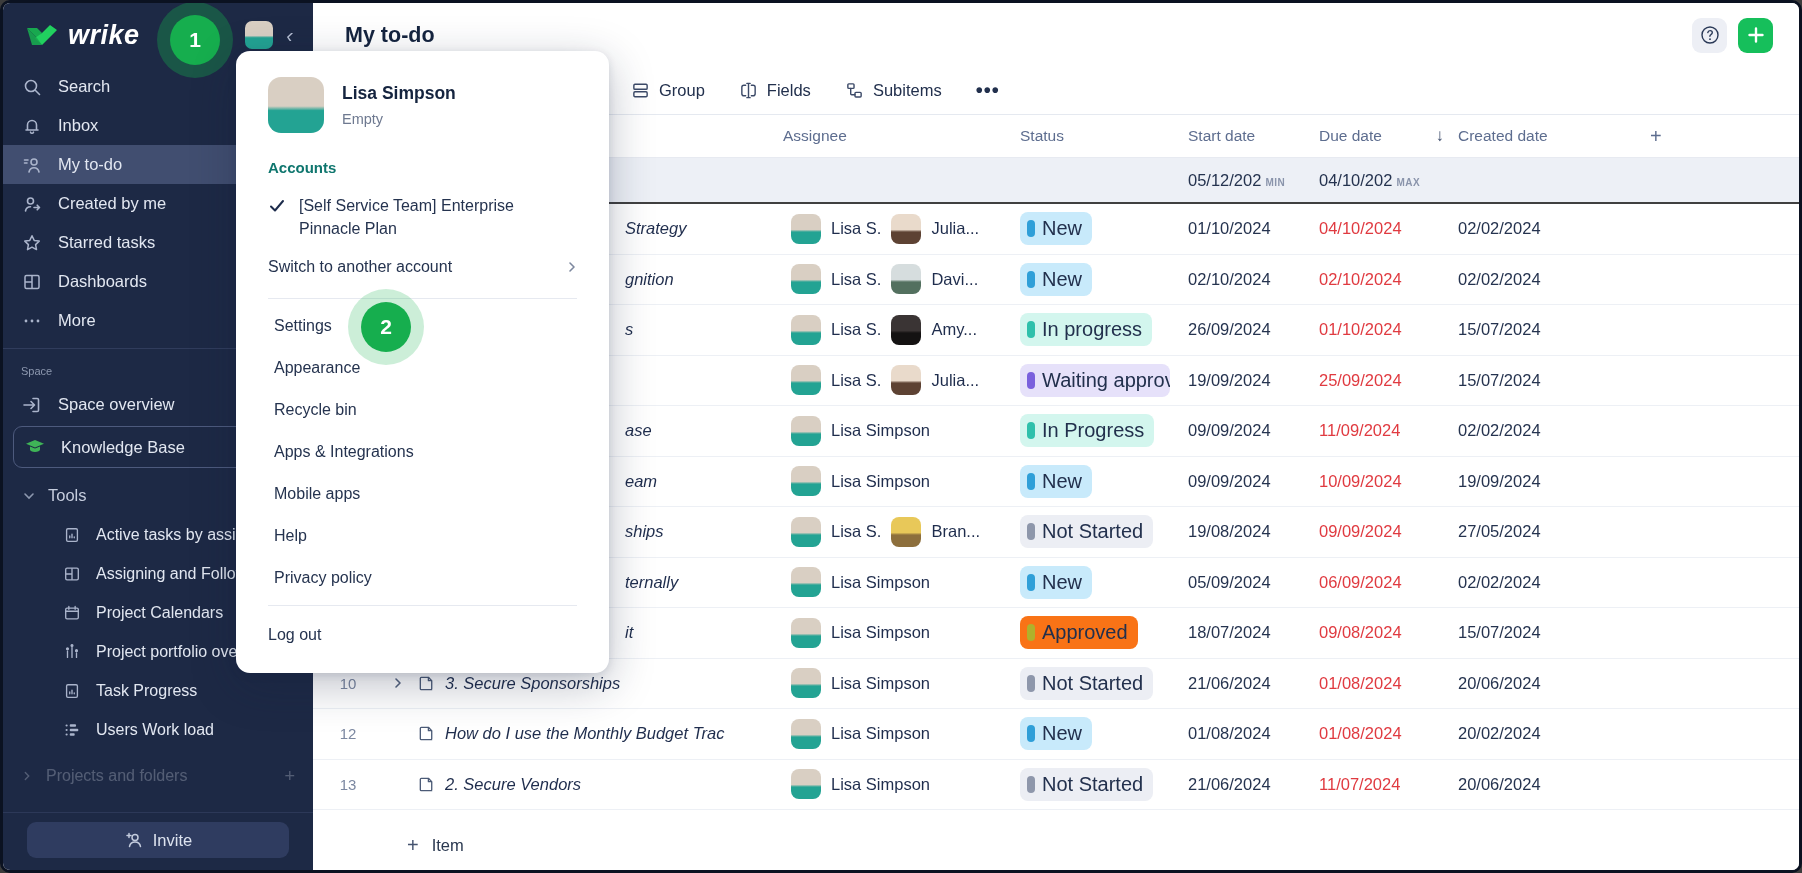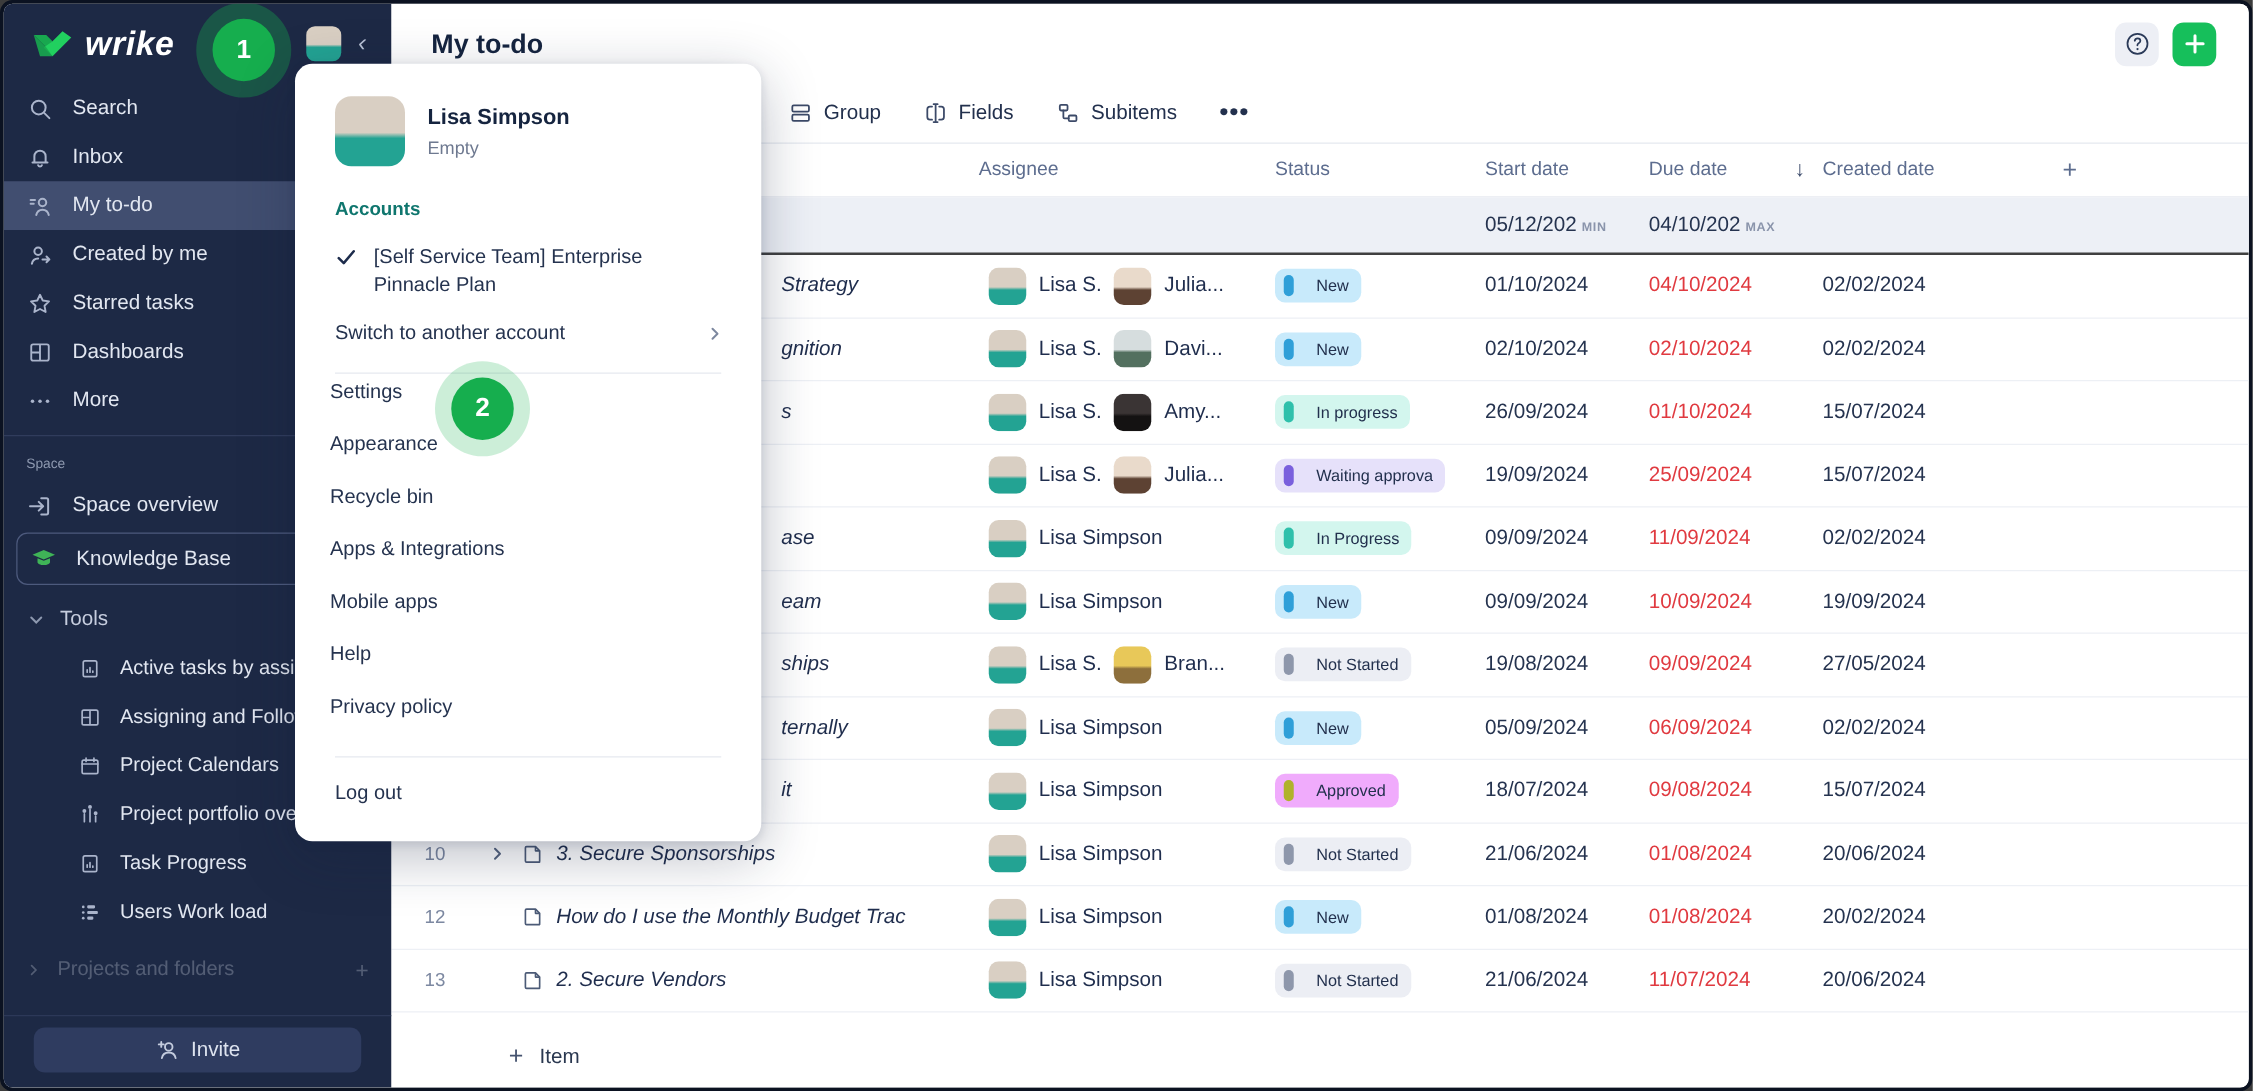--- a/index.html
+++ b/index.html
@@ -70,21 +70,21 @@
     height:50.5px; display:grid; grid-template-columns:70px 30px 32px 338px 237px 168px 131px 139px 182px 1fr;
     align-items:center; border-bottom:1px solid #edf0f5; font-size:16.5px; color:#1f2d4d;
   }
   .cell-num { text-align:center; color:#7c88a1; font-size:15px; }
   .cell-chev { color:#55647f; display:flex; justify-content:center; }
   .cell-icon { color:#4c5b77; display:flex; justify-content:flex-start; padding-left:4px; }
   .cell-name { white-space:nowrap; overflow:hidden; padding-right:8px;font-style:italic; }
   .cell-name.occluded { padding-left:180px; }
   .cell-assignee { display:flex; align-items:center; gap:10px; padding-left:8px; overflow:hidden; white-space:nowrap; }
   .avatar { width:30px; height:30px; border-radius:8px; flex-shrink:0; }
-  .chip { display:inline-flex; align-items:center; gap:18px; border-radius:8px; padding:5px 10px 5px 7px; font-size:13px; color:#22304d; max-width:150px; overflow:hidden; white-space:nowrap; }
+  .chip { display:inline-flex; align-items:center; gap:7px; border-radius:8px; padding:5px 10px 5px 7px; font-size:20px; color:#22304d; max-width:150px; overflow:hidden; white-space:nowrap; }
   .chip .pill { width:8px; height:17px; border-radius:5px; flex-shrink:0; }
   .cell-date { color:#25334f; }
   .cell-due { color:#e03a40; }
   .table-footer { height:50px; border-top:0; display:flex; align-items:center; padding-left:94px; gap:13px; font-size:16.5px; color:#2a3850; flex-shrink:0; cursor:pointer; }
   .table-footer .plus { font-size:20px; color:#45536f; }
   
   .dropdown {
     position:absolute; left:233px; top:48px; width:373px; height:622px; background:#fff;
     border-radius:14px; box-shadow:0 12px 45px rgba(20,32,62,.28), 0 2px 8px rgba(20,32,62,.12);
     z-index:10; padding:26px 0 0 0; font-size:16px; color:#25334f;
@@ -92,21 +92,21 @@
   .dd-profile { display:flex; align-items:flex-start; gap:18px; padding:0 32px; }
   .dd-avatar { width:56px; height:56px; border-radius:13px; flex-shrink:0; }
   .dd-name { font-size:17.5px; font-weight:bold; color:#15243f; margin-top:6px; }
   .dd-sub { font-size:14.5px; color:#6e7990; margin-top:7px; }
   .dd-accounts-label { font-size:15px; font-weight:bold; color:#0f766e; padding:26px 32px 4px; }
   .dd-account { display:flex; gap:13px; padding:14px 32px 0; line-height:1.45; color:#25334f; cursor:pointer; }
   .dd-account .check { width:18px; height:18px; color:#1d2c4c; flex-shrink:0; margin-top:3px; }
   .dd-switch { display:flex; align-items:center; padding:18px 30px 16px 32px; cursor:pointer; }
   .dd-switch .chev { margin-left:auto; color:#7d889f; }
   .dd-divider { border-top:1px solid #e6e9f0; margin:6px 32px; }
-  .menu-item { height:42px; display:flex; padding:0 28px; cursor:pointer; position:relative; }
+  .menu-item { height:42px; display:flex; align-items:center; padding:0 38px; cursor:pointer; position:relative; }
   .dd-logout { height:46px; display:flex; align-items:center; padding:0 32px; cursor:pointer; }
   
   .step-badge { position:absolute; display:flex; align-items:center; justify-content:center; border-radius:50%; z-index:20; }
   .badge-halo { width:76px; height:76px; }
   .halo-dark { background:rgba(22,160,75,.38); }
   .halo-light { background:rgba(22,176,78,.22); }
   .badge-core { width:50px; height:50px; border-radius:50%; background:#16ae4e; color:#fff; font-size:21px; font-weight:bold; display:flex; align-items:center; justify-content:center; }
   .badge-1 { left:154px; top:-1px; }
   .badge-2 { left:112px; top:-16px; }
   svg { display:block; }
@@ -552,21 +552,21 @@
         </div>
         <div class="trow">
           <div class="cell-num"></div>
           <div class="cell-chev"></div>
           <div class="cell-icon"></div>
           <div class="cell-name occluded">it</div>
           <div class="cell-assignee">
             <div class="avatar" style="background: linear-gradient(rgb(217, 207, 195) 0%, rgb(217, 207, 195) 52%, rgb(35, 163, 147) 60%, rgb(35, 163, 147) 100%);"></div>
             <span>Lisa Simpson</span>
           </div>
-          <div><span class="chip" style="background: #f0abfc;">
+          <div><span class="chip" style="background: #f97316;">
               <span class="pill" style="background: rgb(176, 178, 43);"></span>
               <span>Approved</span>
             </span></div>
           <div class="cell-date">18/07/2024</div>
           <div class="cell-due" style="color: rgb(224, 58, 64);">09/08/2024</div>
           <div class="cell-date">15/07/2024</div>
           <div></div>
         </div>
         <div class="trow">
           <div class="cell-num">10</div>

